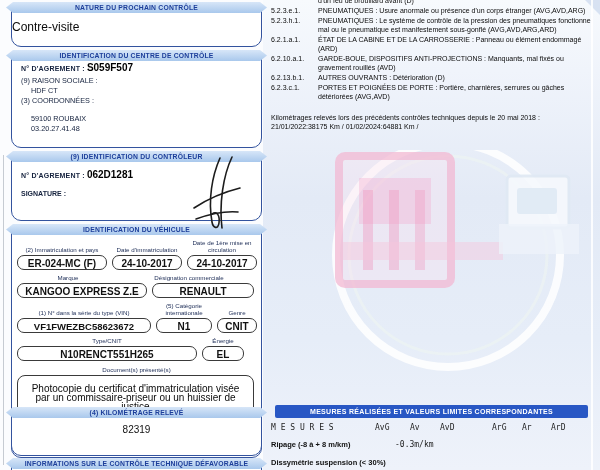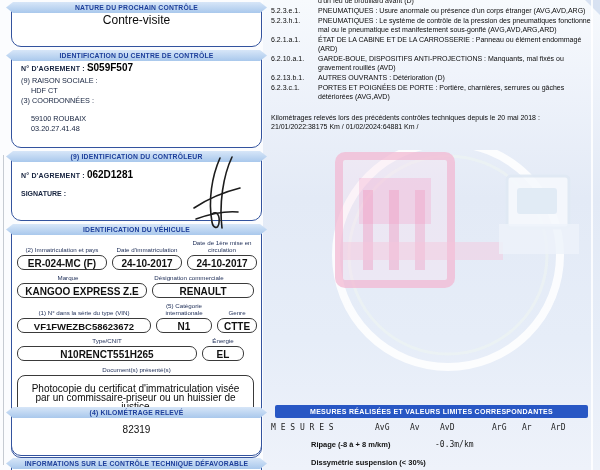--- a/index.html
+++ b/index.html
@@ -32,21 +32,21 @@
 
   .mesures{position:absolute;left:0;top:405px;width:337px;z-index:2;}
   .mesures-bar{margin:0 12px 0 12px;height:13px;background:#2857c4;border-radius:2px;
     color:#fff;font-size:7px;font-weight:bold;text-align:center;line-height:13px;letter-spacing:.3px;}
   .mes-head{position:relative;height:13px;margin-top:5px;
     font-family:"DejaVu Sans Mono",monospace;font-size:8px;font-weight:normal;color:#1d1d1d;}
   .mes-head span{position:absolute;top:0;}
   .mes-label{left:8px;}
   .col-avg{left:112px;} .col-av{left:147px;} .col-avd{left:177px;}
   .col-arg{left:229px;} .col-ar{left:259px;} .col-ard{left:288px;}
-  .mes-row{position:relative;height:16px;margin-top:2px;margin-left:40px;}
+  .mes-row{position:relative;height:16px;margin-top:2px;}
   .mes-row .row-label{position:absolute;left:8px;top:2px;font-size:7.5px;font-weight:bold;color:#111;}
   .mes-row .row-value{position:absolute;left:132px;top:2px;font-family:"DejaVu Sans Mono",monospace;font-size:8px;color:#1d1d1d;}
 
   
   .left-col{position:absolute;left:11px;top:2px;width:251px;z-index:2;}
   .box{position:absolute;left:0;width:251px;background:#fff;
     border:1.6px solid #33539e;border-radius:10px;box-sizing:border-box;}
   .box-header{
     position:relative;margin:-1px -6px 0 -6px;height:11px;
     background:linear-gradient(#d7e6f8,#a9c8ec);
@@ -54,21 +54,21 @@
     color:#1c3e9a;font-size:6.8px;font-weight:bold;text-align:center;line-height:11px;letter-spacing:.2px;
     white-space:nowrap;overflow:hidden;
   }
   .box1{top:0;height:45px;}
   .box2{top:48px;height:98px;}
   .box3{top:149px;height:70px;}
   .box4{top:222px;height:234px;}
   .box5{top:405px;height:49px;}
   .box6{top:456px;height:40px;}
 
-  .nature-value{text-align:center;font-size:12px;color:#0a0a0a;}
+  .nature-value{text-align:left;font-size:12px;margin-top:7px;color:#0a0a0a;}
 
   .box-body{padding:1px 9px 0 9px;font-size:7.3px;line-height:10px;color:#14213d;}
   .agrement-line{margin-top:1px;}
   .agrement-line .lab{font-size:7px;font-weight:bold;letter-spacing:.2px;}
   .agrement-line .val{font-size:10px;font-weight:bold;color:#000;}
   .indent{padding-left:10px;color:#14213d;}
   .gap6{height:6px;} .gap2{height:2px;} .gap8{height:8px;}
 
   .sig-label{margin-top:8px;}
   .signature-svg{position:absolute;left:186px;top:156px;z-index:3;}
@@ -226,21 +226,21 @@
     </div>
 
     <div class="v-label-row">
       <span class="w134">(1) N° dans la série du type (VIN)</span>
       <span class="w56">(5) Catégorie internationale</span>
       <span class="w40">Genre</span>
     </div>
     <div class="v-value-row">
       <span class="v-box w134 vin">VF1FWEZBC58623672</span>
       <span class="v-box w56">N1</span>
-      <span class="v-box w40">CTTE</span>
+      <span class="v-box w40">CNIT</span>
     </div>
 
     <div class="v-label-row">
       <span class="w180">Type/CNIT</span>
       <span class="w42">Énergie</span>
     </div>
     <div class="v-value-row">
       <span class="v-box w180">N10RENCT551H265</span>
       <span class="v-box w42">EL</span>
     </div>

